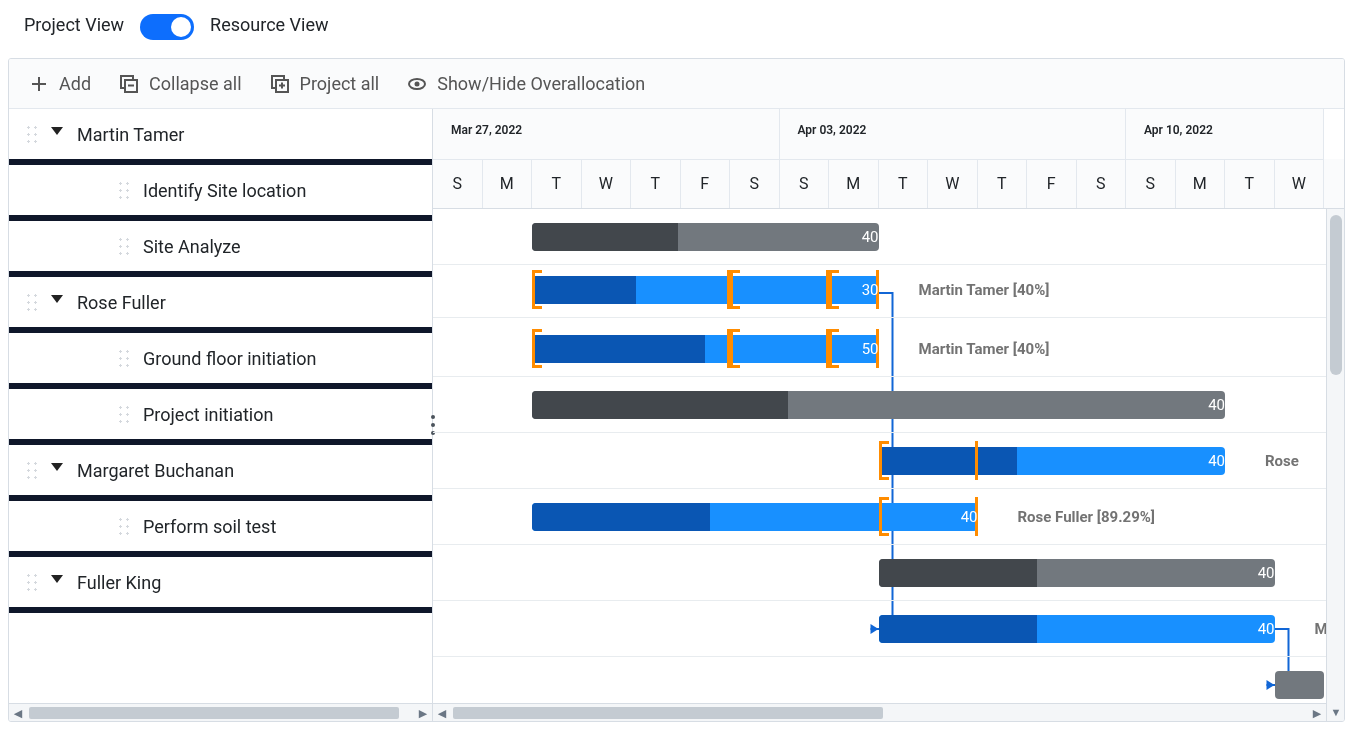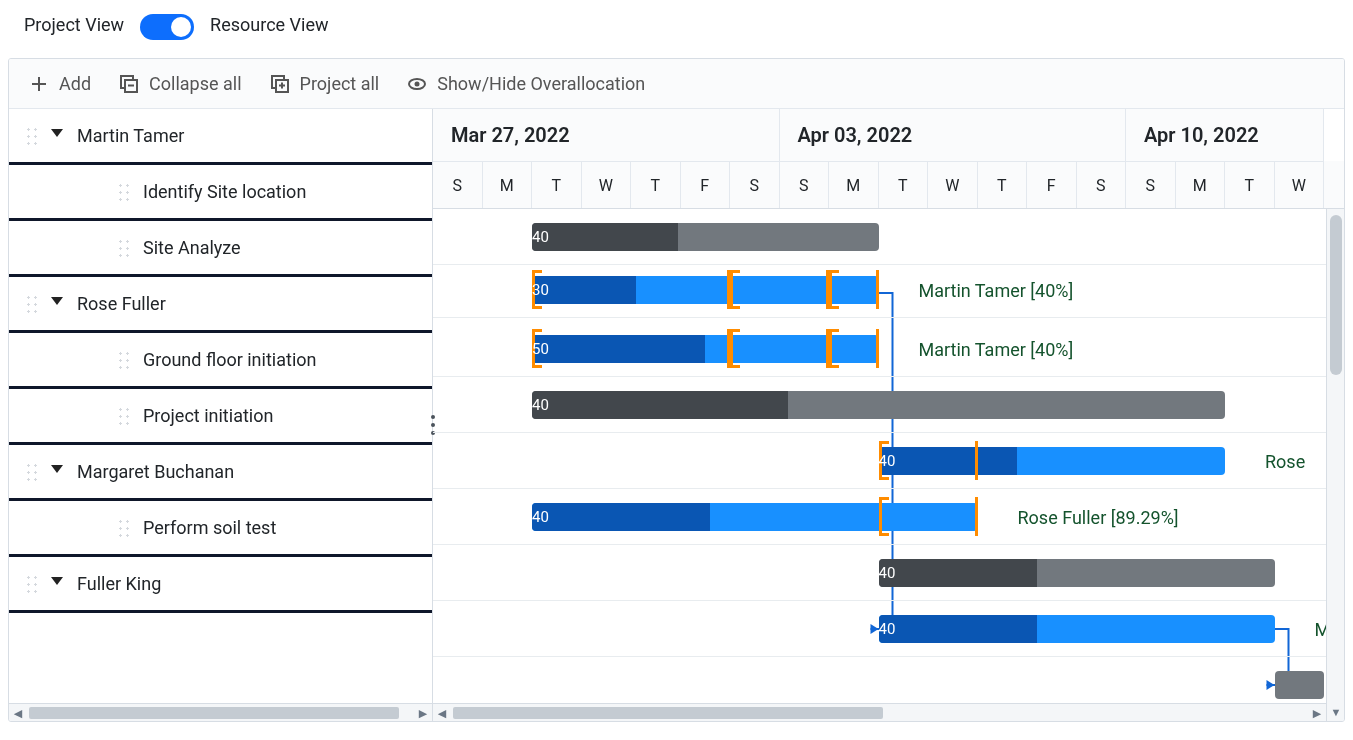--- a/index.html
+++ b/index.html
@@ -21,43 +21,43 @@
   
   .gantt-body { display: flex; height: 612px; }
   .left-panel { width: 424px; border-right: 1px solid #d7dde4; display: flex; flex-direction: column; }
   .right-panel { flex: 1; position: relative; overflow: hidden; }
 
   
   .left-header { height: 100px; border-bottom: 1px solid #d7dde4; display: flex; align-items: center; padding-left: 64px; font-size: 18px; font-weight: 600; }
 
   
   .rows { flex: 1; overflow-y: auto; }
-  .row { height: 56px; display: flex; align-items: center; border-bottom: 3px solid #0f172a; padding-left: 16px; font-size: 18px; gap: 12px; }
+  .row { height: 56px; display: flex; align-items: center; border-bottom: 6px solid #0f172a; padding-left: 16px; font-size: 18px; gap: 12px; }
   .drag-handle { width: 14px; height: 20px; background: radial-gradient(circle, #b7bec6 1.2px, transparent 1.2px); background-size: 7px 7px; opacity: .6; flex: 0 0 14px; cursor: grab; }
   .expand-icon { width: 14px; height: 14px; flex: 0 0 14px; }
   .chev-down::before { content: ""; display: block; width: 0; height: 0; border-left: 6px solid transparent; border-right: 6px solid transparent; border-top: 8px solid #222; }
   .indent-1 { padding-left: 108px; }
 
   
   .right-header { height: 100px; border-bottom: 1px solid #d7dde4; display: flex; flex-direction: column; }
   .weeks-row { flex: 1; display: flex; }
-  .week-cell { border-right: 1px solid #e3e8ee; padding: 14px 18px; font-size: 20px; font-weight: 600; background: #fafbfc; }
+  .week-cell { border-right: 1px solid #e3e8ee; padding: 14px 18px; font-size: 12px; font-weight: 600; background: #fafbfc; }
   .days-row { flex: 1; display: flex; background: #fafbfc; }
   .day-cell { width: 49.5px; border-right: 1px solid #e3e8ee; border-top: 1px solid #e3e8ee; display: flex; align-items: center; justify-content: center; font-size: 16px; }
 
   
   .right-body { position: relative; height: 510px; overflow: hidden; }
   .bar-row { position: absolute; height: 56px; left: 0; right: 12px; border-bottom: 1px solid #e8ecef; }
-  .bar { position: absolute; height: 28px; top: 14px; border-radius: 4px; display: flex; align-items: center; justify-content: flex-start; color: #fff; font-size: 15px; overflow: hidden; }
+  .bar { position: absolute; height: 28px; top: 14px; border-radius: 4px; display: flex; align-items: center; justify-content: flex-end; color: #fff; font-size: 15px; overflow: hidden; }
   .bar.summary { background: #72787e; }
   .bar.summary .prog { background: #42474c; height: 100%; position: absolute; left: 0; top: 0; }
   .bar.task { background: #1890ff; }
   .bar.task .prog { background: #0a56b3; height: 100%; position: absolute; left: 0; top: 0; }
   .bar .label { position: relative; z-index: 2; }
-  .bar-label-right { position: absolute; height: 56px; display: flex; align-items: center; font-size: 18px; color: #14532d; white-space: nowrap; }
+  .bar-label-right { position: absolute; height: 56px; display: flex; align-items: center; font-size: 15px; color: #737373; white-space: nowrap; font-weight: bold; }
 
   
   .oa-bracket { position: absolute; border-left: 3px solid #ff8c00; border-right: 3px solid #ff8c00; top: 8px; bottom: 8px; }
   .oa-bracket::before, .oa-bracket::after { content: ""; position: absolute; width: 10px; height: 3px; background: #ff8c00; }
   .oa-bracket::before { top: 0; left: -3px; }
   .oa-bracket::after { bottom: 0; left: -3px; box-shadow: calc(100% + 3px) 0 0 #ff8c00; }
 
   
   .dep-line { stroke: #1166d6; stroke-width: 2; fill: none; }
   .dep-arrow { fill: #1166d6; }

